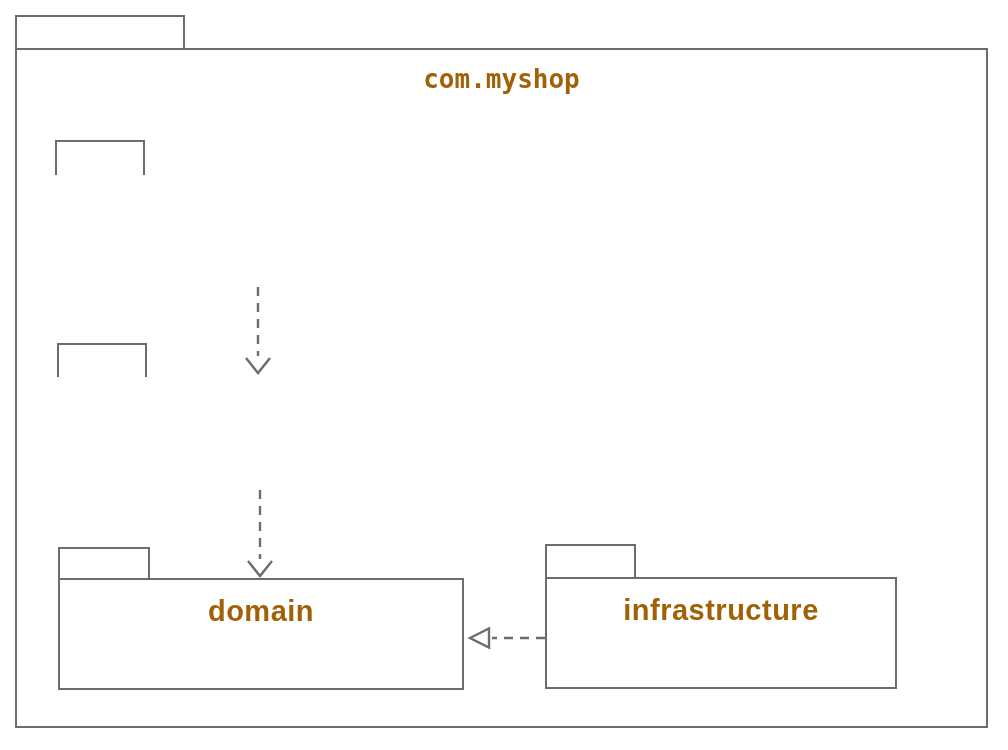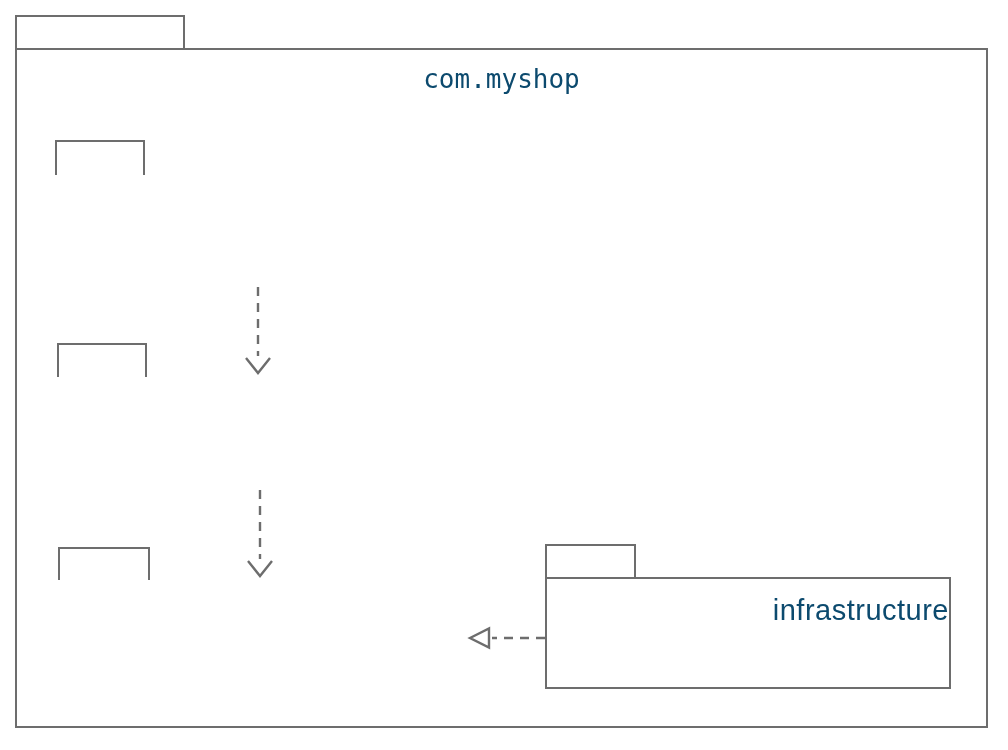--- a/index.html
+++ b/index.html
@@ -24,25 +24,26 @@
   }
   .pkg-body {
     position: absolute;
     border: 2px solid #6d6d6d;
     background: #ffffff;
     box-sizing: border-box;
     text-align: center;
   }
   .pkg-label {
     display: block;
-    color: #0c4a6e;
+    color: #a16207;
     font-size: 29px;
     letter-spacing: 0.5px;
     padding-top: 15px;
     user-select: none;
+    font-weight: bold;
   }
   .outer-title {
     font-family: "DejaVu Sans Mono", "Liberation Mono", monospace;
     font-size: 26px;
     padding-top: 14px;
     letter-spacing: 0px;
   }
   
   .outer-tab  { left: 15px;  top: 15px;  width: 170px; height: 35px; }
   .outer-body { left: 15px;  top: 48px;  width: 973px; height: 680px; }
@@ -50,21 +51,21 @@
   .ui-tab     { left: 55px;  top: 140px; width: 90px;  height: 35px; }
   .ui-body    { left: 55px;  top: 173px; width: 404px; height: 112px; }
   
   .app-tab    { left: 57px;  top: 343px; width: 90px;  height: 34px; }
   .app-body   { left: 57px;  top: 375px; width: 406px; height: 112px; }
   
   .dom-tab    { left: 58px;  top: 547px; width: 92px;  height: 33px; }
   .dom-body   { left: 58px;  top: 578px; width: 406px; height: 112px; }
   
   .inf-tab    { left: 545px; top: 544px; width: 91px;  height: 35px; }
-  .inf-body   { left: 545px; top: 577px; width: 406px; height: 112px; text-align: right; }
+  .inf-body   { left: 545px; top: 577px; width: 352px; height: 112px; }
 
   .arrow-layer {
     position: absolute;
     left: 0;
     top: 0;
     width: 1008px;
     height: 750px;
     pointer-events: none;
   }
 </style>
@@ -76,20 +77,23 @@
   <div class="pkg-tab outer-tab"></div>
   <div class="pkg-body outer-body">
     <span class="pkg-label outer-title">com.myshop</span>
   </div>
 
   <div class="pkg-tab ui-tab"></div>
 
   <div class="pkg-tab app-tab"></div>
 
   <div class="pkg-tab dom-tab"></div>
+  <div class="pkg-body dom-body">
+    <span class="pkg-label">domain</span>
+  </div>
 
   <div class="pkg-tab inf-tab"></div>
   <div class="pkg-body inf-body">
     <span class="pkg-label">infrastructure</span>
   </div>
 
   <svg class="arrow-layer" viewBox="0 0 1008 750" xmlns="http://www.w3.org/2000/svg">
 
     <g stroke="#6d6d6d" stroke-width="2.4" fill="none">
       <line x1="258" y1="287" x2="258" y2="356" stroke-dasharray="9 7"></line>

